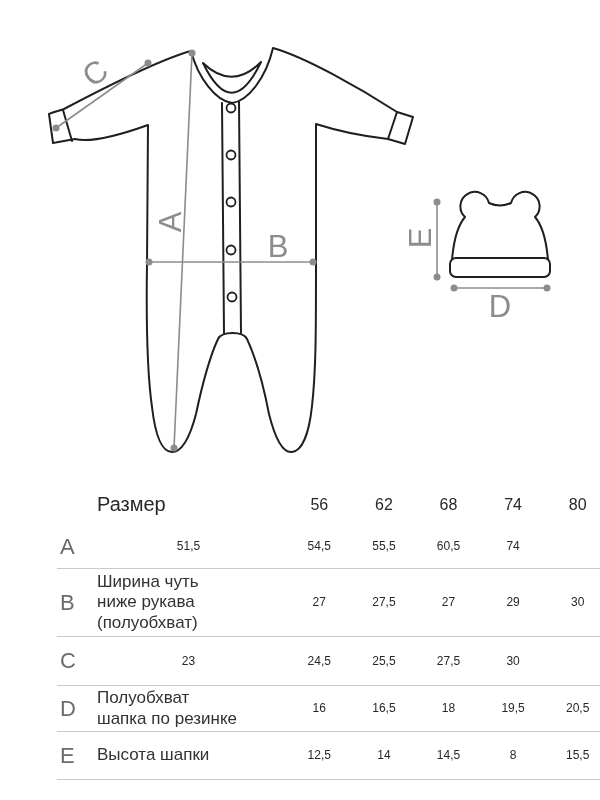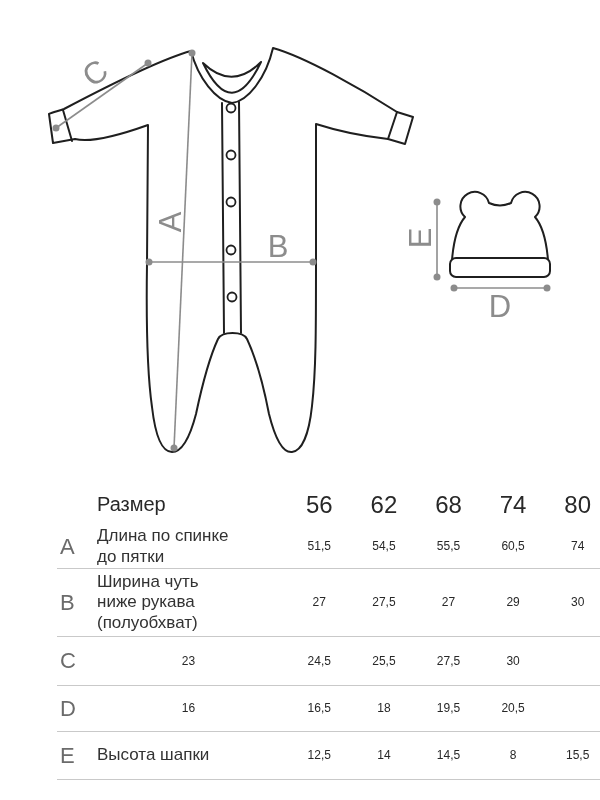--- a/index.html
+++ b/index.html
@@ -27,21 +27,21 @@
   .cell.letter{
     font-size:22px;color:#6b6b6b;font-weight:400;padding-left:3px;
   }
   .cell.label{
     font-size:17px;color:#323232;padding-left:7px;white-space:pre-line;
   }
   .cell.label.hdr{font-size:20px;color:#282828;}
   .cell.val{
     font-size:12px;color:#282828;text-align:center;white-space:nowrap;
   }
-  .cell.val.hdr{font-size:24px;}
+  .cell.val.hdr{font-size:16px;}
 </style>
 </head>
 <body>
 
 <div class="diagram-wrap">
 <svg width="600" height="482" viewBox="0 0 600 482">
   <g fill="none" stroke="#1f1f1f" stroke-width="2" stroke-linejoin="round" stroke-linecap="round">
 
     <path d="
       M 191,51
@@ -137,22 +137,20 @@
 
   <div class="cell val hdr">56</div>
       <div class="cell val hdr">62</div>
       <div class="cell val hdr">68</div>
       <div class="cell val hdr">74</div>
       <div class="cell val hdr">80</div>
     </div>
   <div>
       <div class="trow bordered h-a">
         <div class="cell letter">A</div>
-        <div class="cell label">Длина по спинке
-до пятки</div>
         <div class="cell val">51,5</div>
         <div class="cell val">54,5</div>
         <div class="cell val">55,5</div>
         <div class="cell val">60,5</div>
         <div class="cell val">74</div>
       </div>
       <div class="trow bordered h-b">
         <div class="cell letter">B</div>
         <div class="cell label">Ширина чуть
 ниже рукава
@@ -166,20 +164,22 @@
       <div class="trow bordered h-c">
         <div class="cell letter">C</div>
         <div class="cell val">23</div>
         <div class="cell val">24,5</div>
         <div class="cell val">25,5</div>
         <div class="cell val">27,5</div>
         <div class="cell val">30</div>
       </div>
       <div class="trow bordered h-d">
         <div class="cell letter">D</div>
+        <div class="cell label">Полуобхват
+шапка по резинке</div>
         <div class="cell val">16</div>
         <div class="cell val">16,5</div>
         <div class="cell val">18</div>
         <div class="cell val">19,5</div>
         <div class="cell val">20,5</div>
       </div>
       <div class="trow bordered h-e">
         <div class="cell letter">E</div>
         <div class="cell label">Высота шапки</div>
         <div class="cell val">12,5</div>

